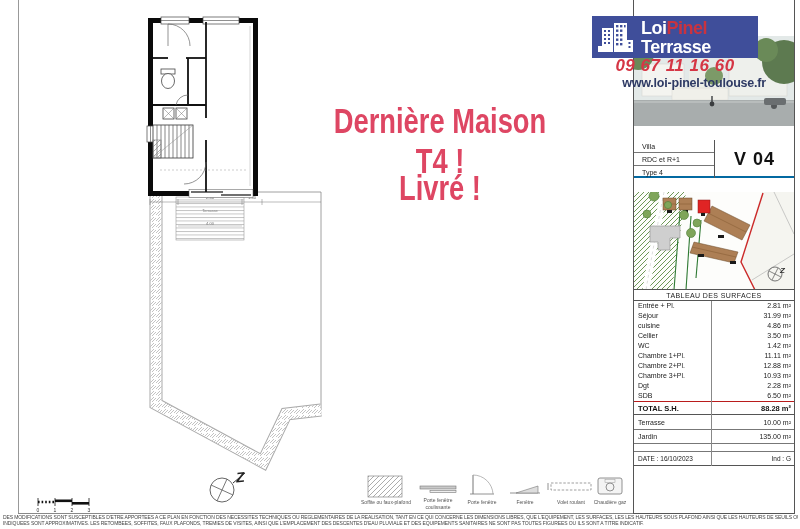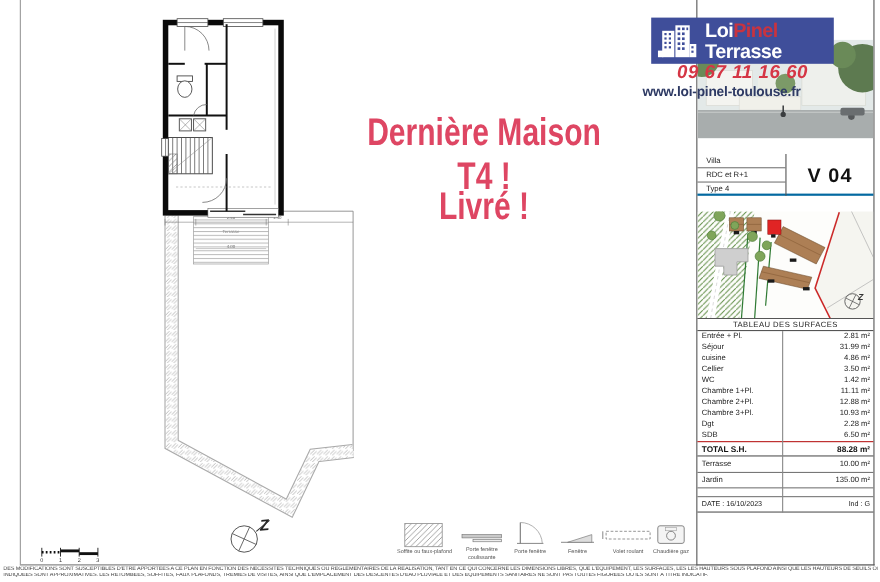--- a/index.html
+++ b/index.html
@@ -23,21 +23,21 @@
   
   .logo-box{position:absolute;left:592px;top:16px;width:166px;height:42px;background:#3f4e9a;
             display:flex;align-items:center;z-index:6;}
   .logo-text{margin-left:5px;line-height:1;}
   .logo-l1{font-size:18px;font-weight:bold;letter-spacing:-.5px;}
   .logo-l1 .p1{color:#fff;}
   .logo-l1 .p2{color:#c9333f;}
   .logo-l2{font-size:18px;font-weight:bold;color:#fff;letter-spacing:-.5px;margin-top:1px;}
   .phone{position:absolute;left:588px;top:56px;width:174px;text-align:center;z-index:6;
          font-size:17px;font-weight:bold;font-style:italic;color:#d53645;letter-spacing:.5px;}
-  .website{position:absolute;left:584px;top:76px;width:182px;text-align:left;z-index:6;
+  .website{position:absolute;left:584px;top:76px;width:182px;text-align:right;z-index:6;
            font-size:12.5px;font-weight:bold;color:#2e3a64;letter-spacing:-.2px;}
   
   .sidebar{position:absolute;left:633px;top:0;width:160px;height:513px;background:#fff;
            border-left:1px solid #555;border-right:1px solid #555;border-bottom:1px solid #555;z-index:4;}
   .sb{position:absolute;left:0;width:160px;box-sizing:border-box;}
   .photo{top:36px;height:90px;overflow:hidden;}
   .addr{top:126px;height:14px;border-top:1px solid #555;border-bottom:1px solid #555;
         font-size:7.5px;color:#222;text-align:center;line-height:14px;letter-spacing:-.1px;}
   .unitblock{top:140px;height:38px;border-bottom:2px solid #0369a1;}
   .urow{position:absolute;left:0;width:80px;height:13px;border-bottom:1px solid #777;

